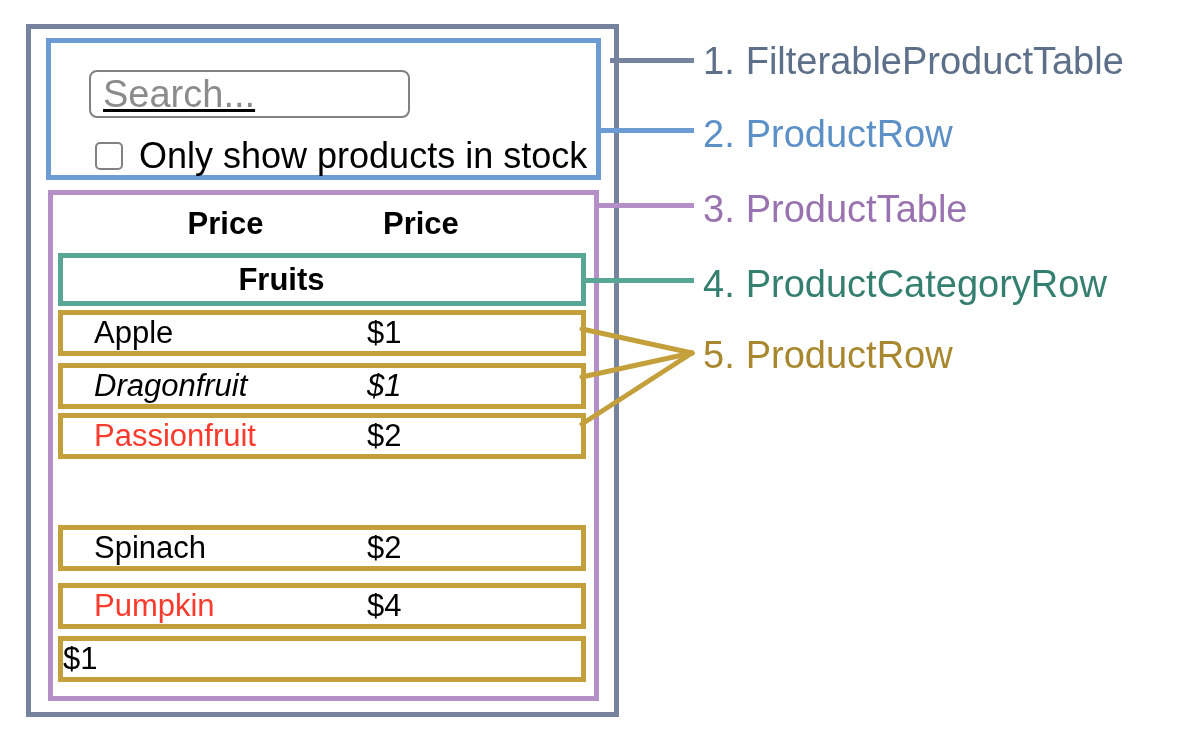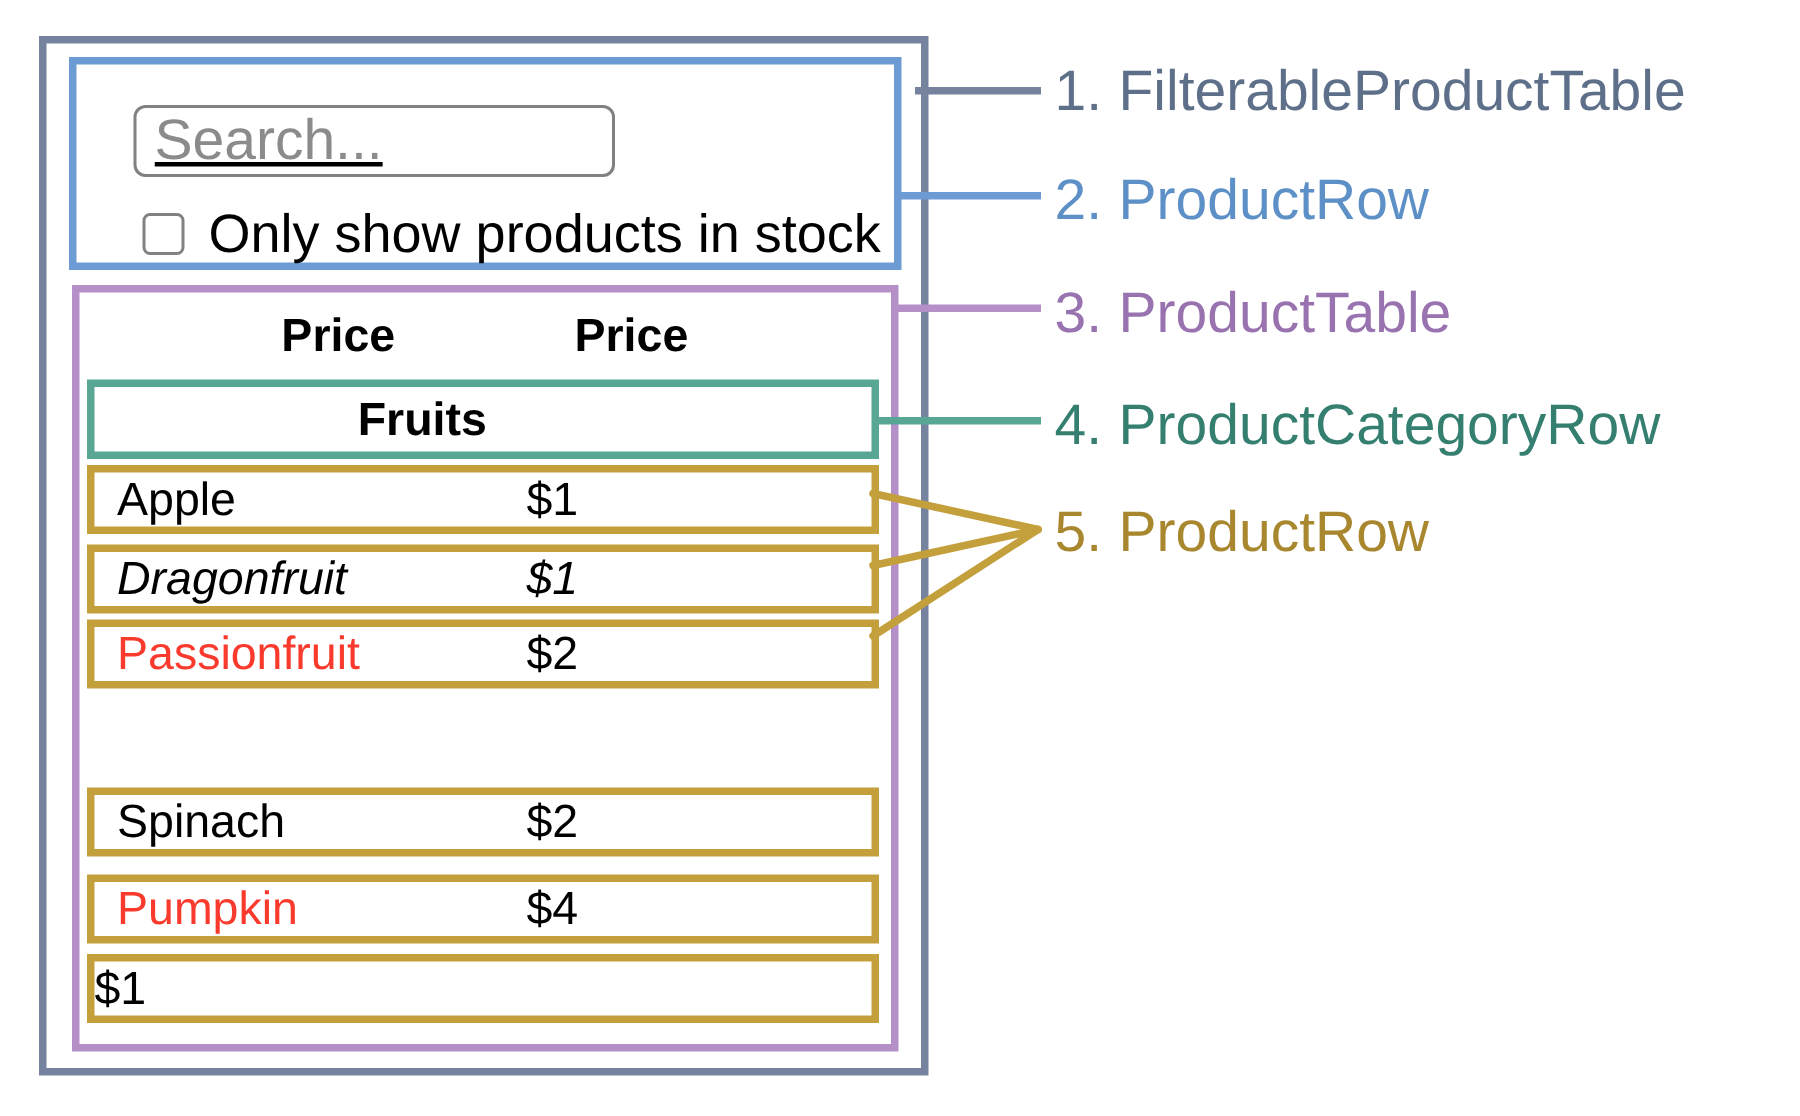--- a/index.html
+++ b/index.html
@@ -84,21 +84,21 @@
     font-weight: bold; font-size: 31px; color: var(--body_text);
   }
   .product-row {
     position: absolute; left: 5px; width: 528px; height: 46px;
     box-sizing: border-box;
     border: 5px solid var(--product_row);
     background: #ffffff;
     display: flex; align-items: center;
     font-size: 31px; color: var(--body_text);
   }
-  .cell-name { padding-left: 15px; width: 273px; box-sizing: content-box; white-space: nowrap; }
+  .cell-name { padding-left: 31px; width: 273px; box-sizing: content-box; white-space: nowrap; }
   .cell-price { flex: 1; white-space: nowrap; }
   .oos { color: var(--out_of_stock); }
 
   .pos-fruits      { top: 58px; }
   .pos-apple       { top: 115px; }
   .pos-dragonfruit { top: 168px; font-style: italic; }
   .pos-passionfruit{ top: 218px; }
   .pos-vegetables  { top: 279px; }
   .pos-spinach     { top: 330px; }
   .pos-pumpkin     { top: 388px; }

